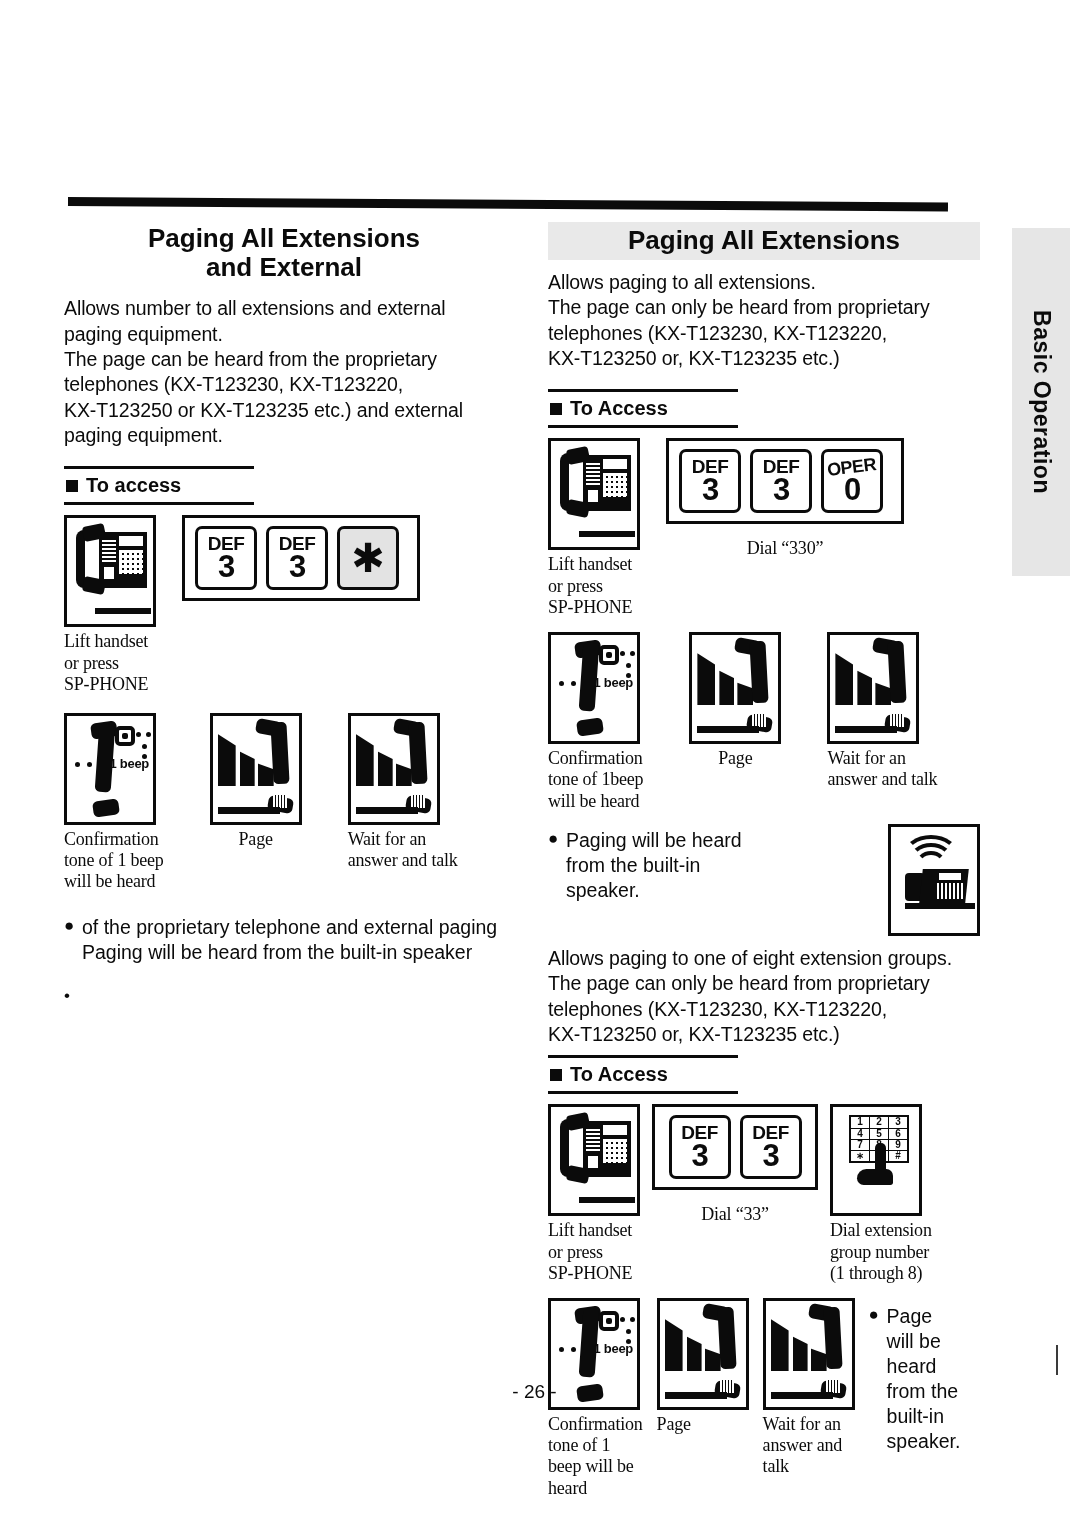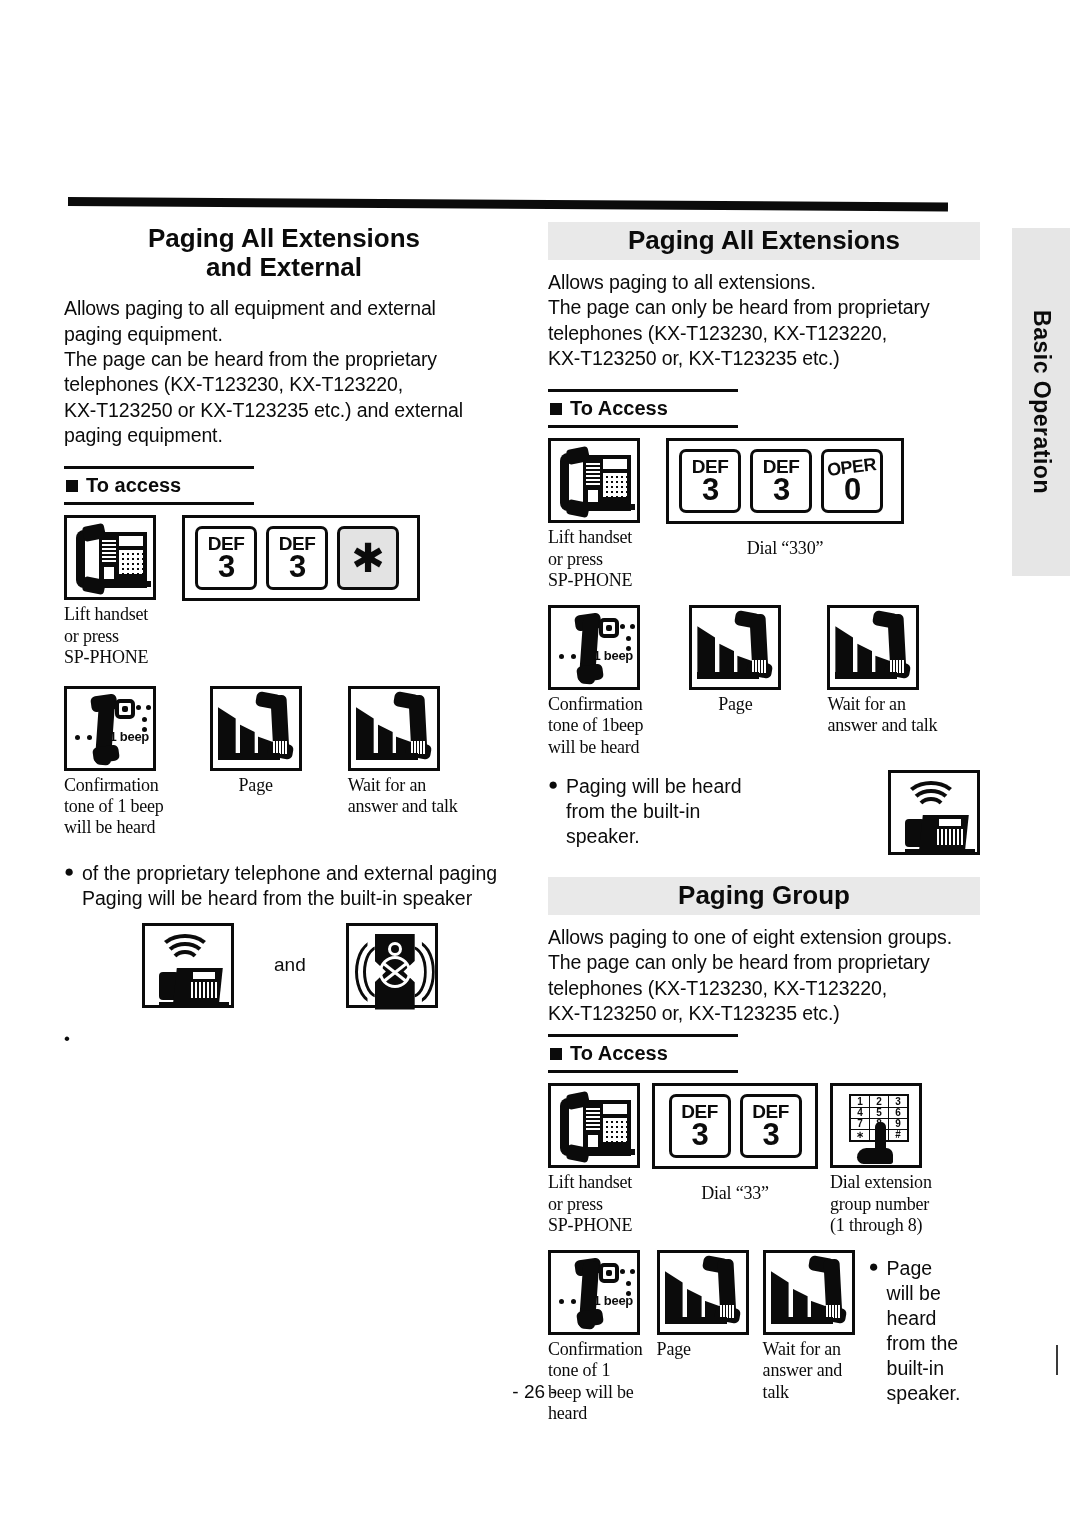--- a/index.html
+++ b/index.html
@@ -52,21 +52,21 @@
   .sq{display:inline-block;width:12px;height:12px;background:#0b0b0b;}
 
   
   .steps{margin-top:10px;display:flex;align-items:flex-start;}
   .step{display:flex;flex-direction:column;}
   .cap{font-size:18px;line-height:1.18;margin-top:4px;letter-spacing:-0.2px;}
   .cap div{white-space:nowrap;font-family:Liberation Serif, serif;}
 
   
   .bx{border:3px solid #0b0b0b;background:#fff;box-sizing:border-box;position:relative;}
-  .bx.sq92{width:92px;height:85px;}
+  .bx.sq92{width:92px;height:112px;}
 
   
   .keyrow{
     border:3px solid #0b0b0b;background:#fff;box-sizing:border-box;
     display:flex;align-items:center;gap:9px;padding:8px 10px;height:86px;
   }
   .key{
     width:62px;height:64px;border:3px solid #0b0b0b;border-radius:7px;
     box-sizing:border-box;display:flex;flex-direction:column;align-items:center;
     justify-content:center;background:#fff;line-height:1;
@@ -189,21 +189,21 @@
   <div class="title-rule"></div>
 
   <div class="col col-left">
 
     <div class="sec-head plain">
       <div>Paging All Extensions</div>
       <div>and External</div>
     </div>
 
     <div class="body-txt">
-      <div>Allows paging to all equipment and external</div>
+      <div>Allows number to all extensions and external</div>
       <div>paging equipment.</div>
       <div>The page can be heard from the proprietary</div>
       <div>telephones (KX-T123230, KX-T123220,</div>
       <div>KX-T123250 or KX-T123235 etc.) and external</div>
       <div>paging equipment.</div>
     </div>
 
     <div class="access">
       <div class="rule"></div>
       <div class="lbl">
@@ -309,45 +309,20 @@
     </div>
 
     <div class="bullet" style="margin-top:22px;">
       <div class="dot">●</div>
       <div class="btxt">
         <div>of the proprietary telephone and external paging</div>
         <div>Paging will be heard from the built-in speaker</div>
       </div>
     </div>
 
-    <div class="steps" style="gap:40px;margin-top:12px;padding-left:78px;">
-      <div class="bx sq92 sp">
-        <div class="arc a1"></div>
-          <div class="arc a2"></div>
-          <div class="arc a3"></div>
-        <div class="tel2">
-          <div class="thand"></div>
-            <div class="tbody"></div>
-          <div class="tdisp"></div>
-            <div class="tkeys"></div>
-            <div class="tfoot"></div>
-        </div>
-      </div>
-      <div class="and-lbl">and</div>
-      <div class="bx sq92 horn">
-        <div class="wv wl2"></div>
-          <div class="wv wl1"></div>
-        <div class="wv wr2"></div>
-          <div class="wv wr1"></div>
-        <div class="body"></div>
-        <div class="knob"></div>
-        <div class="ring r1"></div>
-        <div class="x"></div>
-      </div>
-    </div>
 
     <div class="bullet" style="margin-top:20px;">
       <div class="dot">•</div>
     </div>
   </div>
 
   <div class="col col-right">
 
     <div class="sec-head shaded">
       <div>Paging All Extensions</div>
@@ -484,23 +459,20 @@
         <div class="tel2">
           <div class="thand"></div>
             <div class="tbody"></div>
           <div class="tdisp"></div>
             <div class="tkeys"></div>
             <div class="tfoot"></div>
         </div>
       </div>
     </div>
 
-    <div class="sec-head shaded" style="margin-top:22px;">
-      <div>Paging Group</div>
-    </div>
 
     <div class="body-txt">
       <div>Allows paging to one of eight extension groups.</div>
       <div>The page can only be heard from proprietary</div>
       <div>telephones (KX-T123230, KX-T123220,</div>
       <div>KX-T123250 or, KX-T123235 etc.)</div>
     </div>
 
     <div class="access" style="margin-top:8px;">
       <div class="rule"></div>

